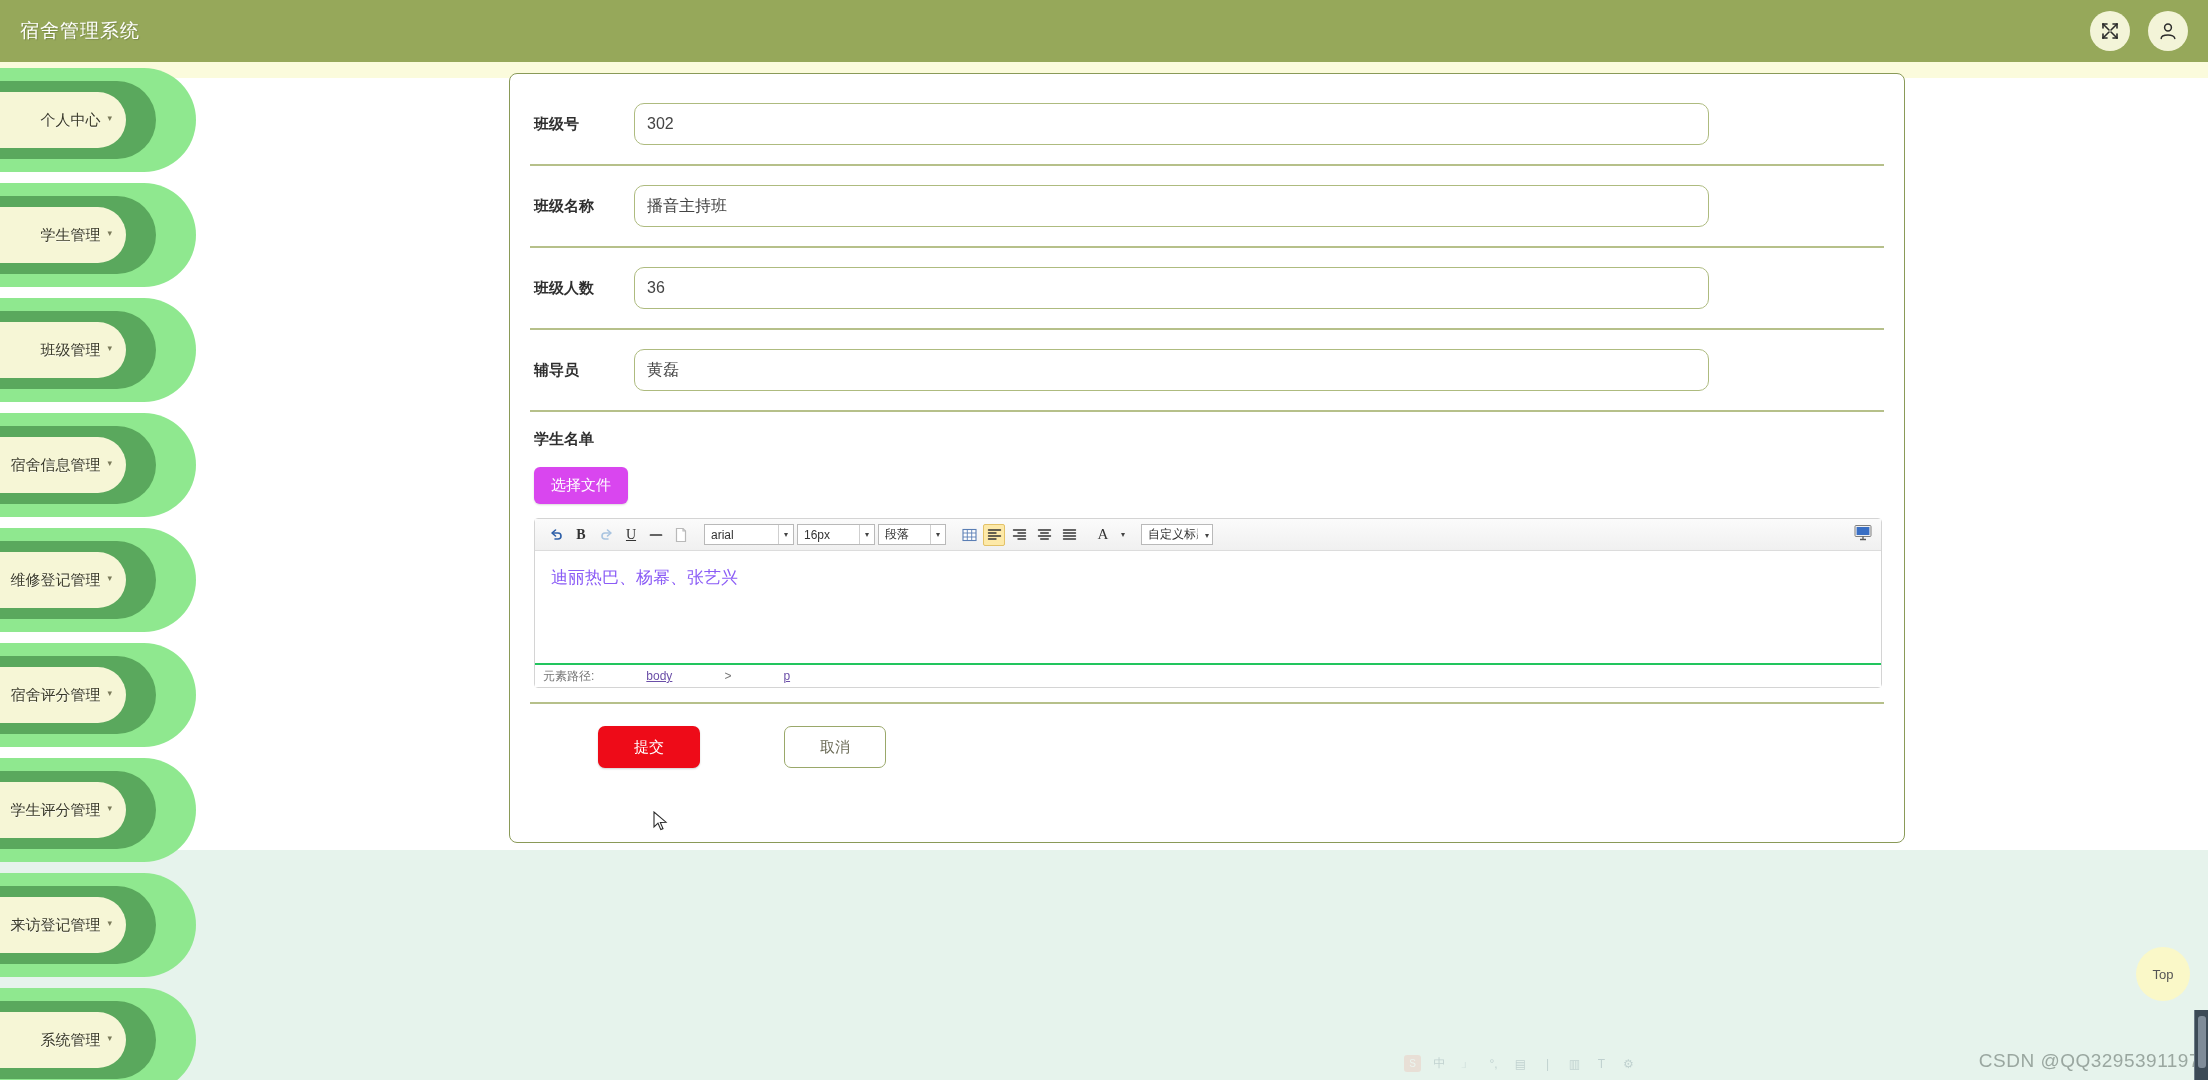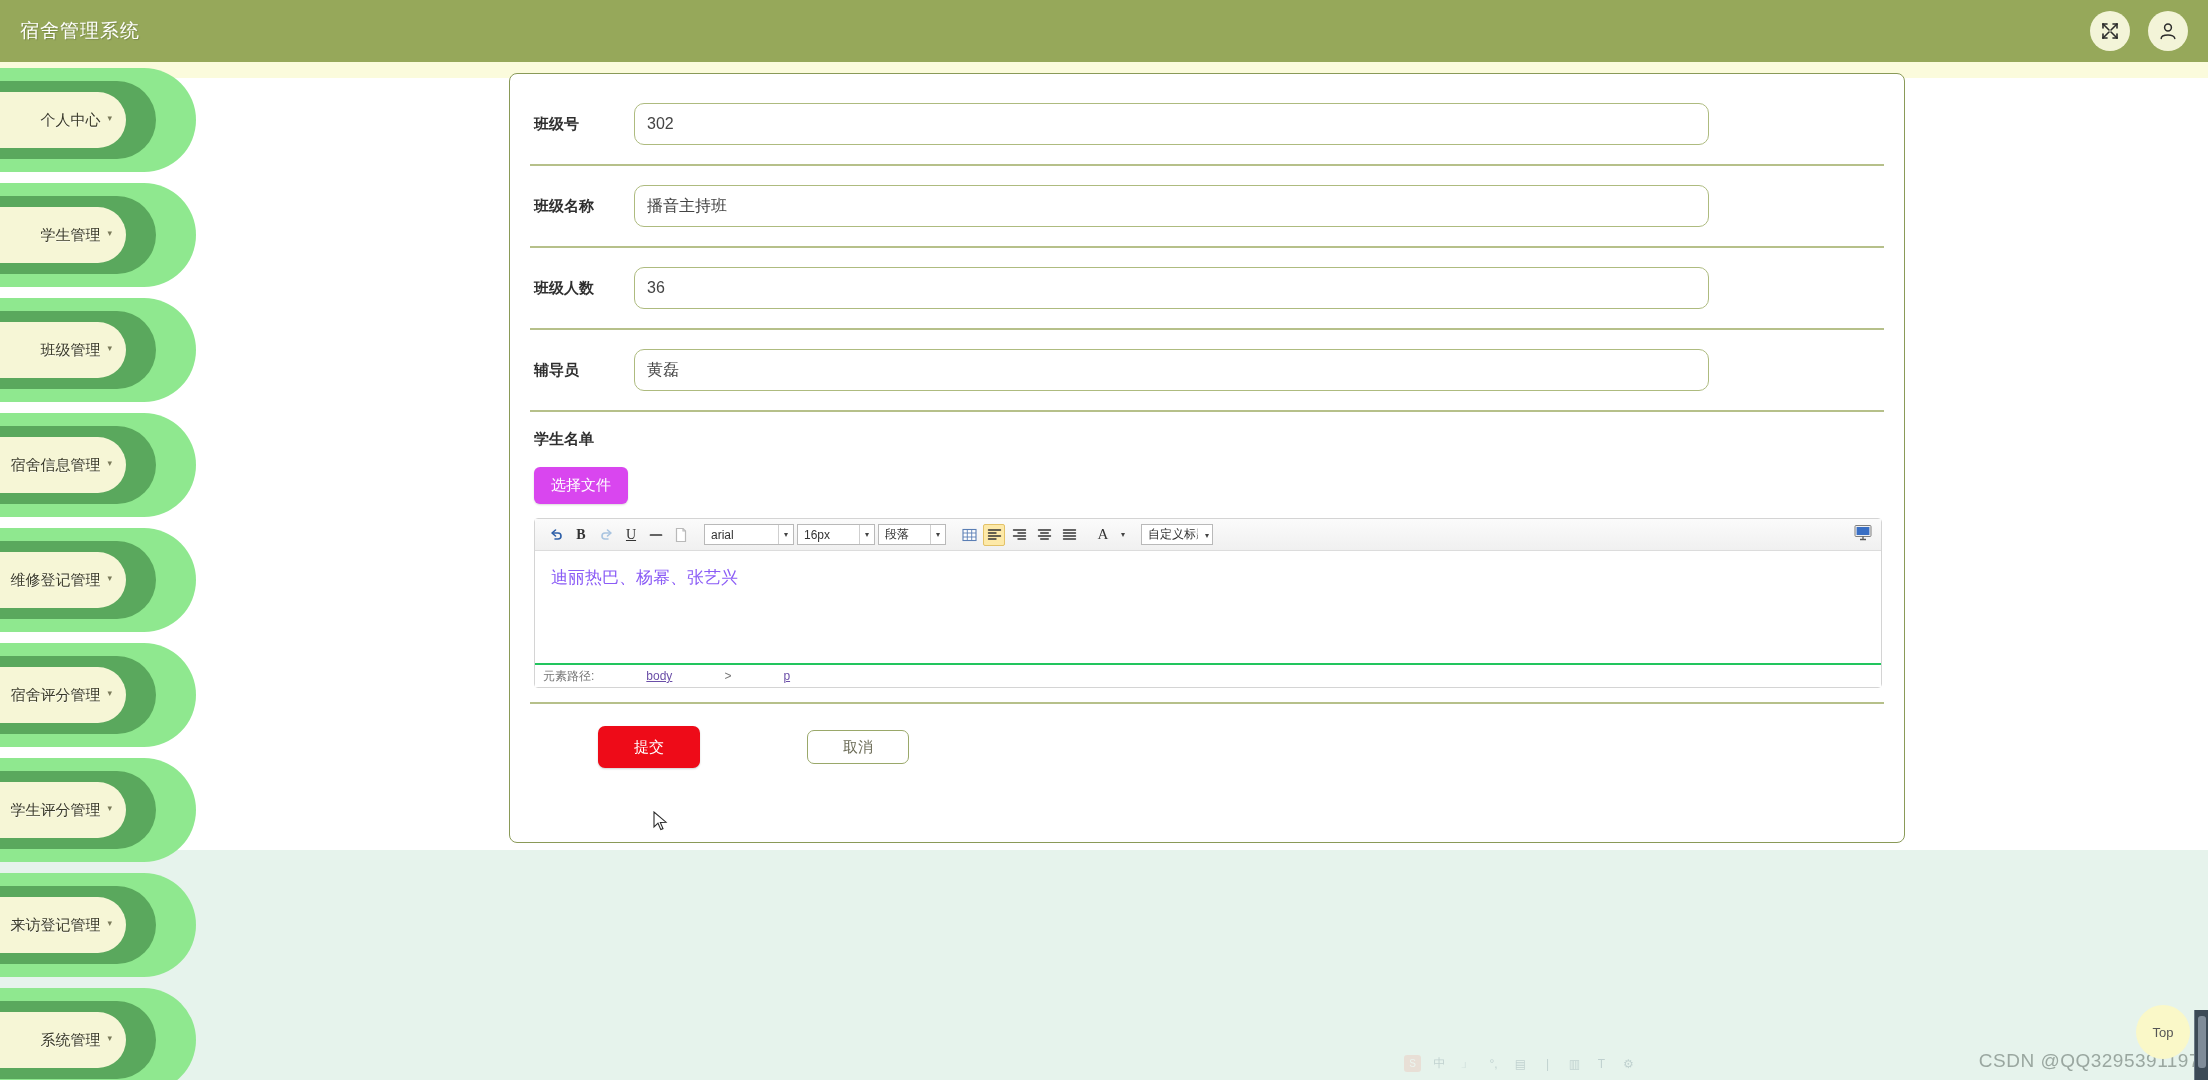--- a/index.html
+++ b/index.html
@@ -255,35 +255,35 @@
     margin: 0 4px;
     cursor: pointer;
   }
   #editor-footer .path-sep { color: #777; }
 
   
   #form-actions {
     margin: 22px 20px 0 20px;
     display: flex; align-items: center;
     padding-left: 68px;
-    gap: 107px;
+    gap: 84px;
   }
   #submit-button {
     width: 102px; height: 42px;
     background: #ee0b18;
     color: #ffffff;
     border: none;
     border-radius: 7px;
     font-size: 15px;
     font-family: "Liberation Sans", "DejaVu Sans", sans-serif;
     cursor: pointer;
     box-shadow: 0 1px 2px rgba(0,0,0,0.18);
   }
   #cancel-button {
-    width: 102px; height: 34px;
+    width: 102px; height: 42px;
     background: #ffffff;
     color: #6a6a55;
     border: 1px solid #9aa86a;
     border-radius: 7px;
     font-size: 15px;
     font-family: "Liberation Sans", "DejaVu Sans", sans-serif;
     cursor: pointer;
   }
 
   
@@ -309,21 +309,21 @@
   }
   #watermark {
     position: absolute; right: 8px; top: 1050px;
     font-size: 19px;
     color: #9aa7a0;
     letter-spacing: 0.5px;
     z-index: 52;
     white-space: nowrap;
   }
   #top-button {
-    position: absolute; right: 18px; top: 1005px;
+    position: absolute; right: 18px; top: 947px;
     width: 54px; height: 54px;
     border-radius: 50%;
     background: #faf8c8;
     display: flex; align-items: center; justify-content: center;
     font-size: 13px; color: #555;
     z-index: 55; cursor: pointer;
   }
   #right-scrollbar {
     position: absolute; right: 0; top: 1010px;
     width: 14px; height: 70px;

